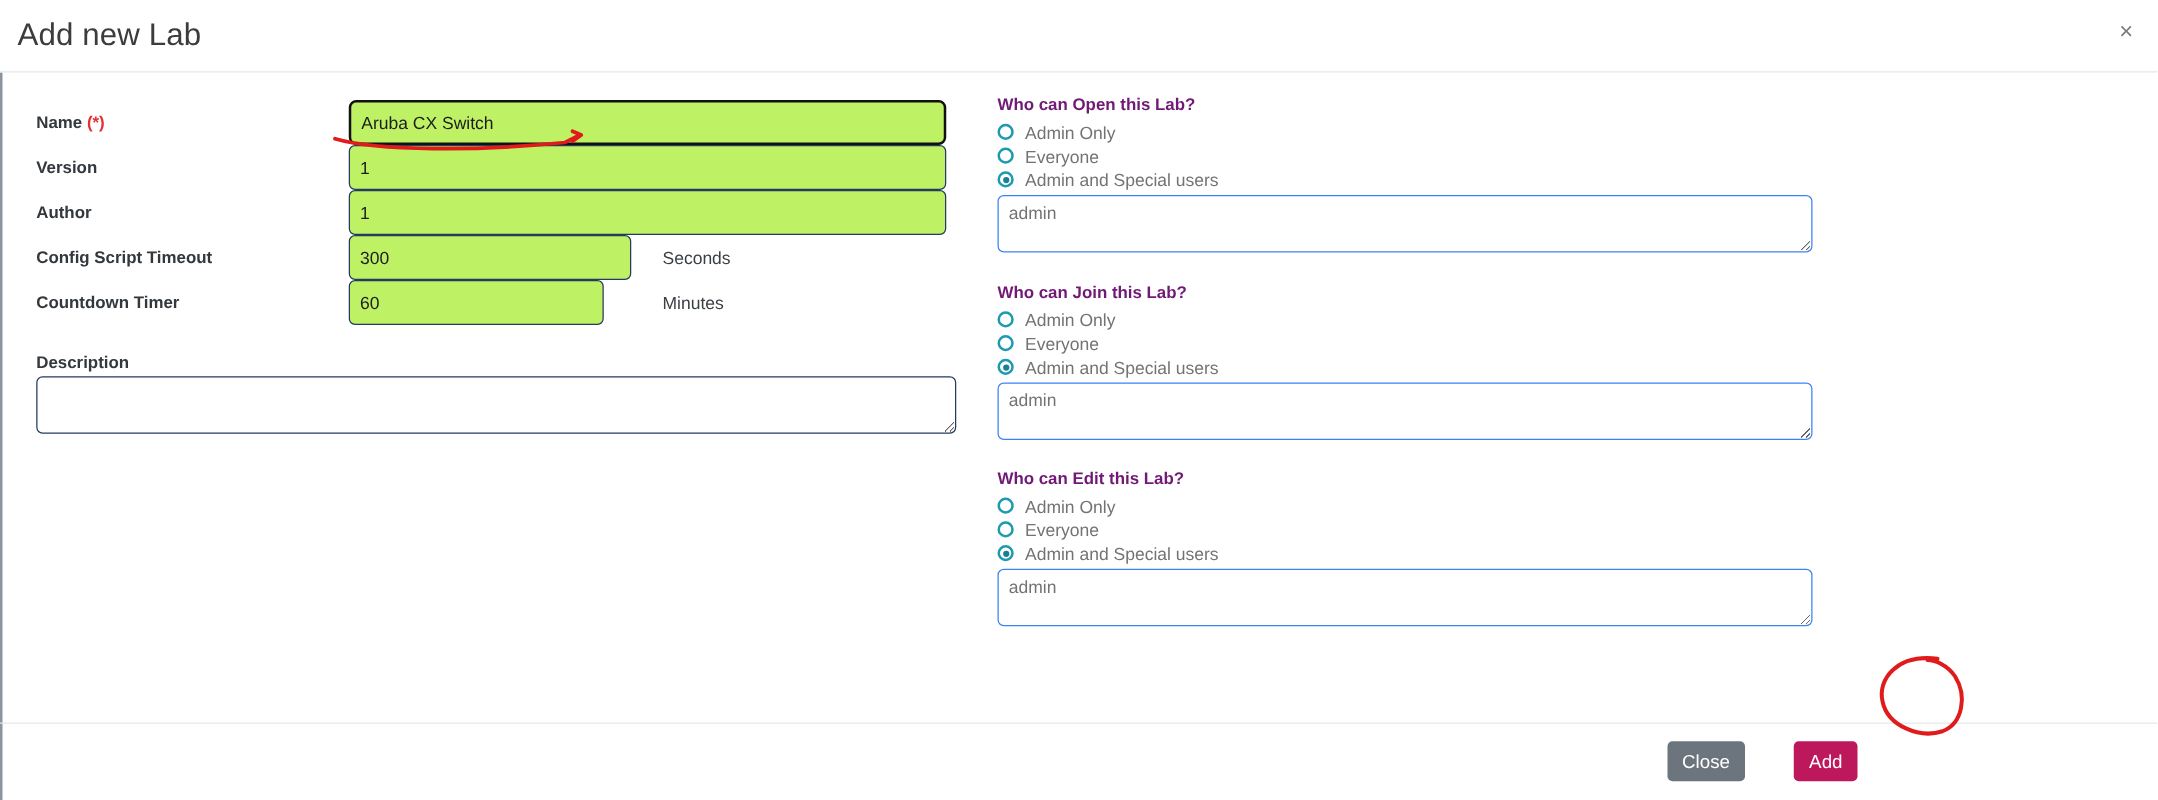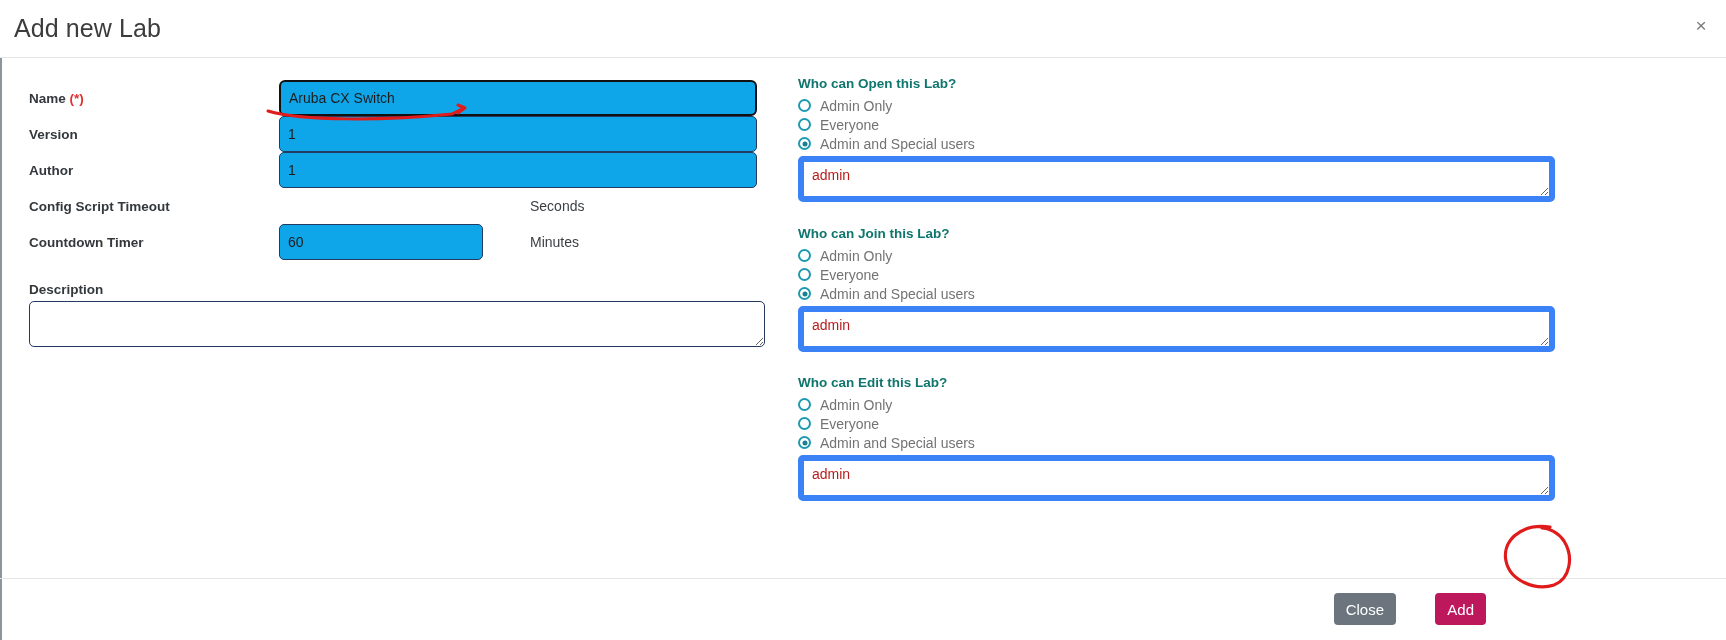--- a/index.html
+++ b/index.html
@@ -74,21 +74,21 @@
     font-weight: bold;
     color: #33383d;
     white-space: nowrap;
   }
   .req-star { color: #e03030; font-weight: bold; }
   .text-input {
     position: absolute;
     top: 0; height: 100%;
     border: 1px solid #243a5e;
     border-radius: 5px;
-    background: #0ea5e9;
+    background: #bef264;
     font-family: "Liberation Sans", sans-serif;
     font-size: 14px;
     color: #1d1d1d;
     padding: 0 8px;
     outline: none;
   }
   .text-input.focused {
     border: 2px solid #111111;
     border-radius: 6px;
   }
@@ -119,21 +119,21 @@
     padding: 6px 8px;
     resize: both;
     outline: none;
   }
   
   .right-col { position: absolute; left: 798px; top: 0; width: 928px; height: 512px; }
   .perm-group { position: absolute; left: 0; width: 758px; }
   .perm-title {
     font-size: 13.5px;
     font-weight: bold;
-    color: #0f766e;
+    color: #701a75;
     margin: 0 0 4px 0;
     line-height: 16px;
   }
   .radio-row {
     display: flex;
     align-items: center;
     height: 19px;
     cursor: pointer;
   }
   .radio-mark {
@@ -154,27 +154,27 @@
     border-radius: 50%;
     background: #1b7f92;
   }
   .radio-label {
     font-size: 14px;
     color: #737373;
     white-space: nowrap;
   }
   .perm-area {
     margin-top: 3px;
-    width: 757px; height: 46px;
-    border: 6px solid #3b82f6;
+    width: 652px; height: 46px;
+    border: 1px solid #3b82f6;
     border-radius: 5px;
     background: #fff;
     font-family: "Liberation Sans", sans-serif;
     font-size: 14px;
-    color: #b91c1c;
+    color: #737373;
     padding: 5px 8px;
     resize: both;
     outline: none;
     display: block;
   }
   
   .footer-divider {
     position: absolute;
     left: 0; top: 578px;
     width: 1726px; height: 1px;
@@ -228,20 +228,21 @@
           <div class="field-row" style="top: 58px;">
             <div class="field-label">Version</div>
             <input type="text" class="text-input" value="1" style="left: 279px; width: 478px;">
           </div>
           <div class="field-row" style="top: 94px;">
             <div class="field-label">Author</div>
             <input type="text" class="text-input" value="1" style="left: 279px; width: 478px;">
           </div>
           <div class="field-row" style="top: 130px;">
             <div class="field-label">Config Script Timeout</div>
+            <input type="text" class="text-input" value="300" style="left: 279px; width: 226px;">
             <div class="unit-label">Seconds</div>
           </div>
           <div class="field-row" style="top: 166px;">
             <div class="field-label">Countdown Timer</div>
             <input type="text" class="text-input" value="60" style="left: 279px; width: 204px;">
             <div class="unit-label">Minutes</div>
           </div>
         </div>
 
       <div class="desc-label">Description</div>

